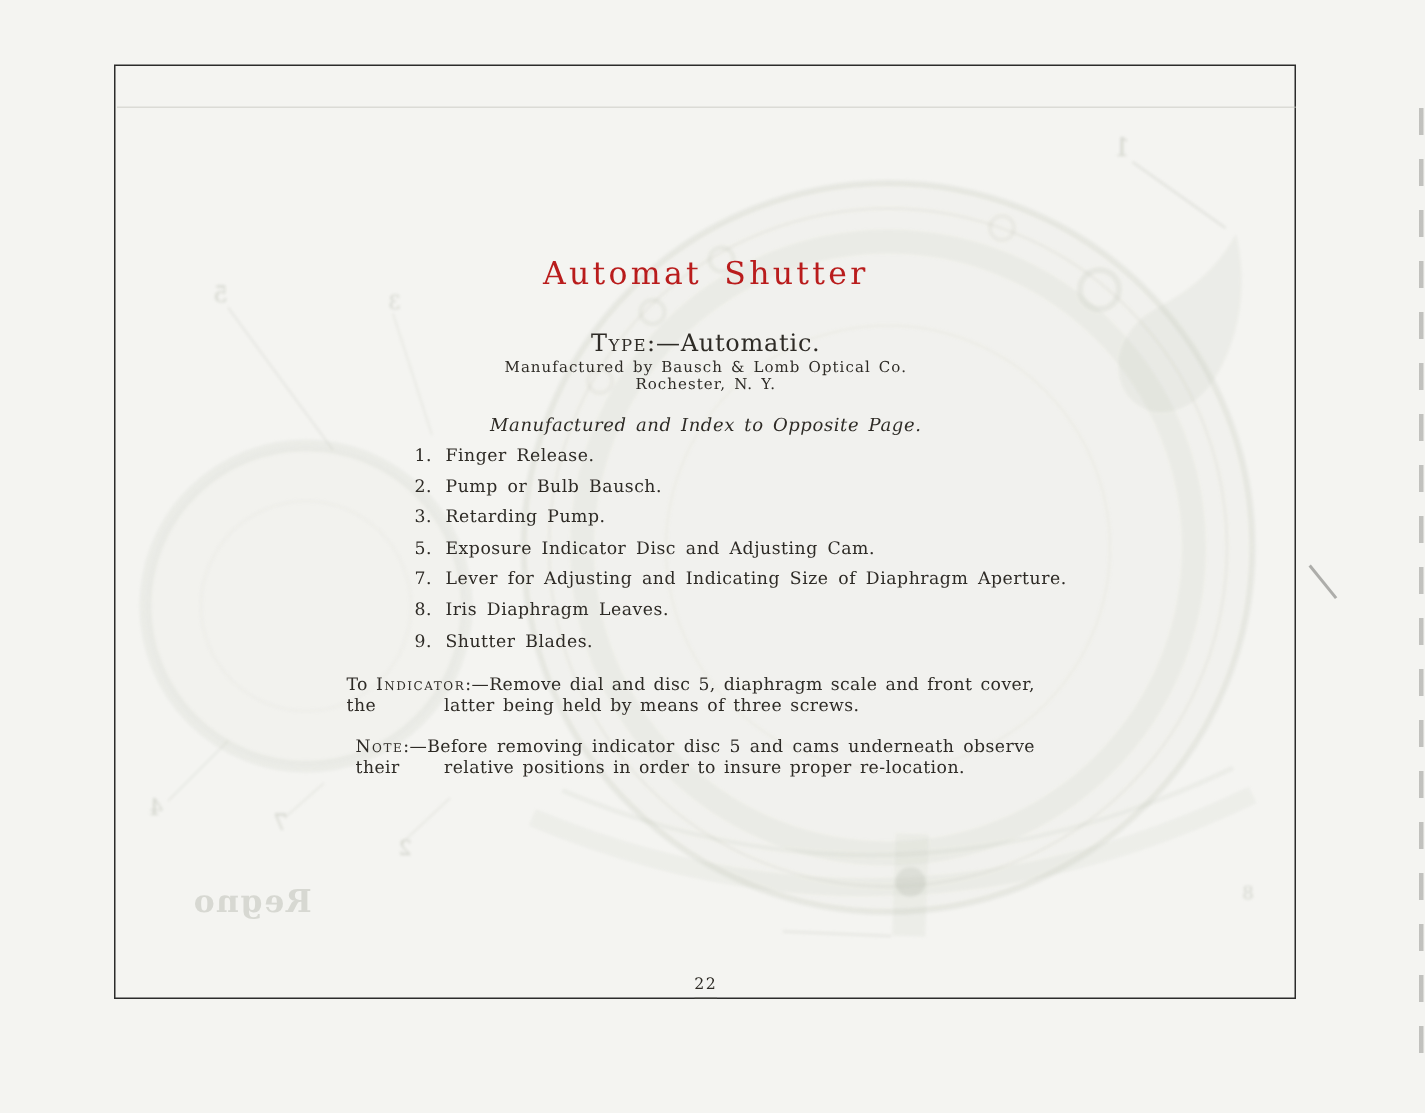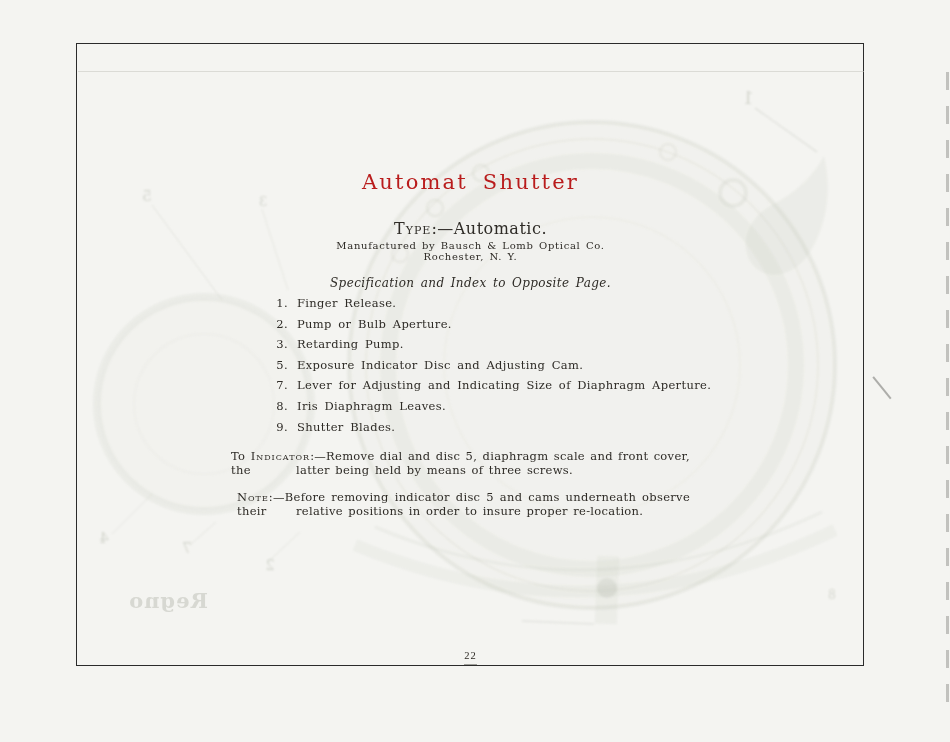--- a/index.html
+++ b/index.html
@@ -68,21 +68,21 @@
   .pline { position: absolute; left: 296px; font-size: 11.5px;
            letter-spacing: .3px; word-spacing: 1.5px; }
   .p1l1 { left: 231px; top: 449px; width: 459px; }
   .p1l2 { top: 463px; }
   .p2l1 { left: 237px; top: 490px; width: 453px; }
   .p2l2 { top: 504px; }
 
   .pagenum-wrap { top: 644px; }
   .pagenum {
     display: inline-block; font-size: 10.5px; letter-spacing: 1px;
-    border-bottom: 1px solid rgba(75,75,70,.5); padding-bottom: 3px; font-family: Liberation Serif, serif;
+    border-bottom: 1px solid rgba(75,75,70,.5); padding-bottom: 3px;
   }
 </style>
 </head>
 <body>
 
 <div class="scan">
 
   <svg class="ghost" width="950" height="742" viewBox="0 0 950 742">
     <g>
       <circle cx="592" cy="365" r="243" fill="rgba(210,212,200,.07)" stroke="rgba(170,176,158,.16)" stroke-width="4"></circle>
@@ -136,30 +136,30 @@
   <div class="frame"></div>
   <div class="faint-rule"></div>
 
   <h1 class="centered title">Automat Shutter</h1>
 
   <div class="centered type-line"><span class="sc">Type</span><span>:—Automatic.</span></div>
 
   <div class="centered mfr">Manufactured by Bausch &amp; Lomb Optical Co.</div>
   <div class="centered mfr mfr2">Rochester, N. Y.</div>
 
-  <div class="centered spec">Specification and Index to Opposite Page.</div>
+  <div class="centered spec">Manufactured and Index to Opposite Page.</div>
 
   <div class="index">
     <div class="row">
         <span class="num">1.</span>
         <span class="lbl">Finger Release.</span>
       </div>
     <div class="row">
         <span class="num">2.</span>
-        <span class="lbl">Pump or Bulb Aperture.</span>
+        <span class="lbl">Pump or Bulb Bausch.</span>
       </div>
     <div class="row">
         <span class="num">3.</span>
         <span class="lbl">Retarding Pump.</span>
       </div>
     <div class="row">
         <span class="num">5.</span>
         <span class="lbl">Exposure Indicator Disc and Adjusting Cam.</span>
       </div>
     <div class="row">

